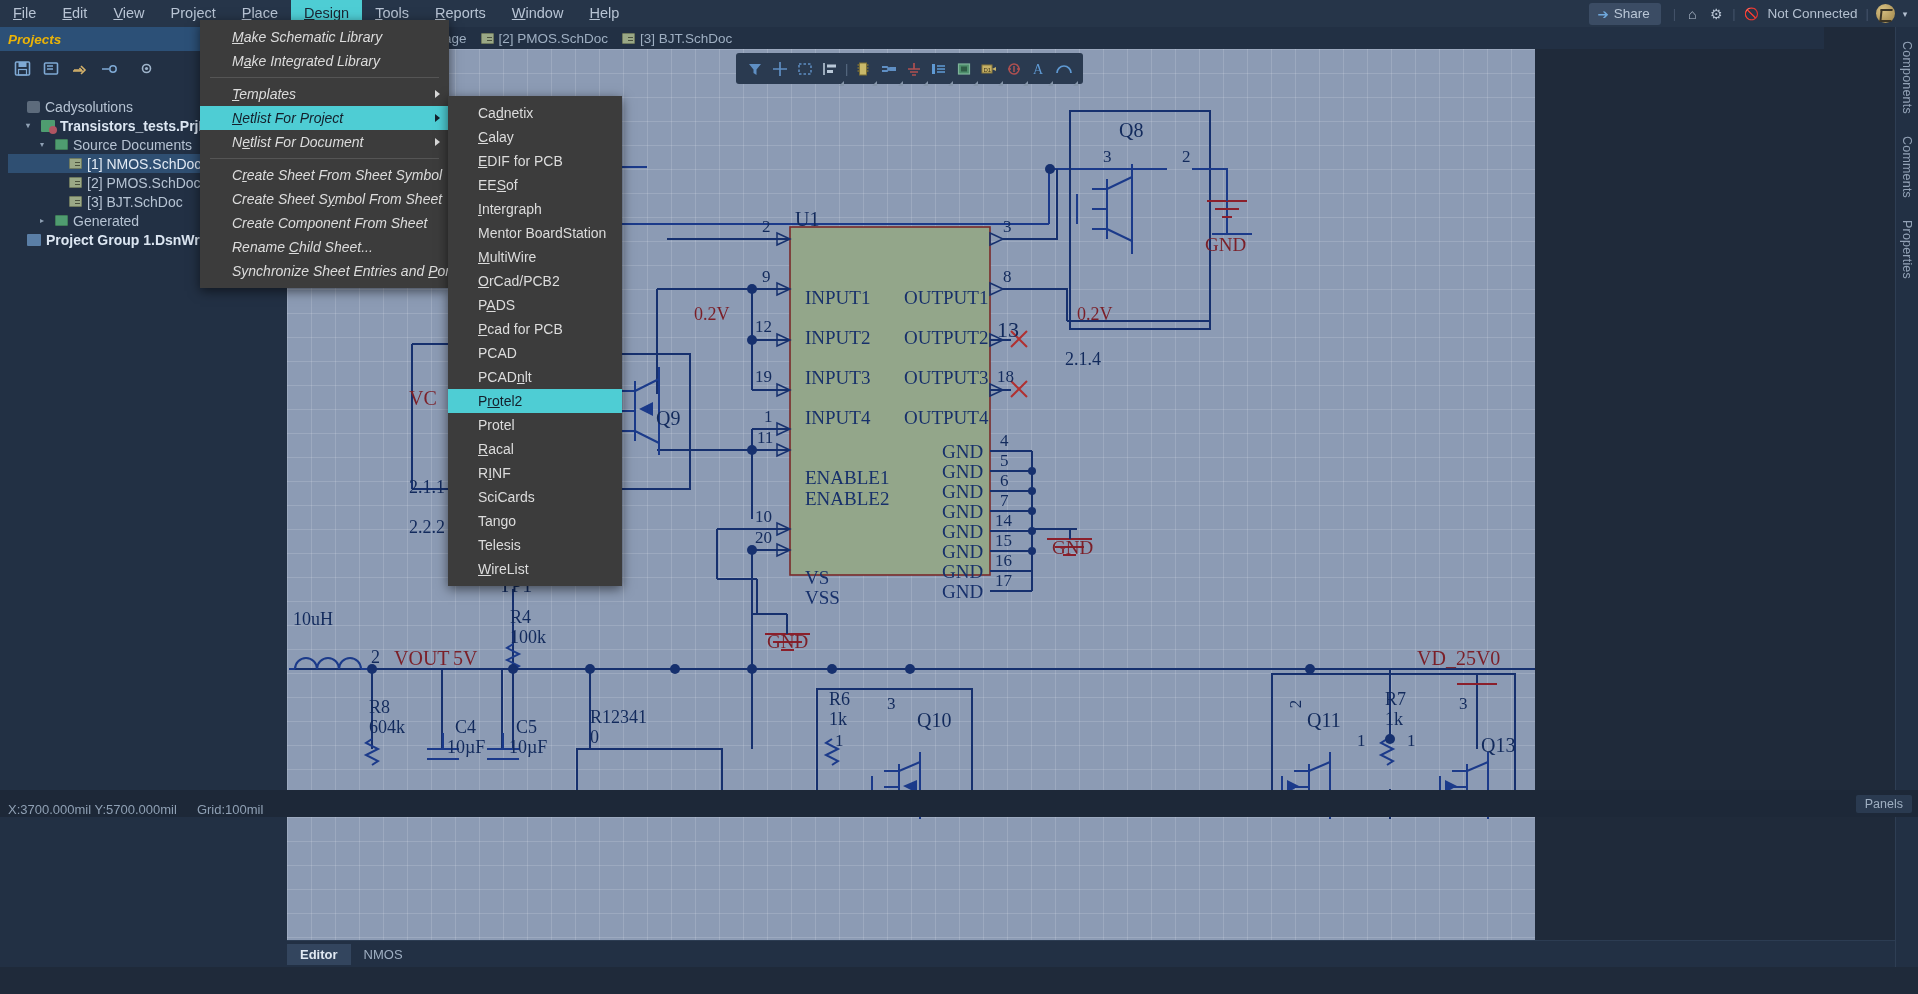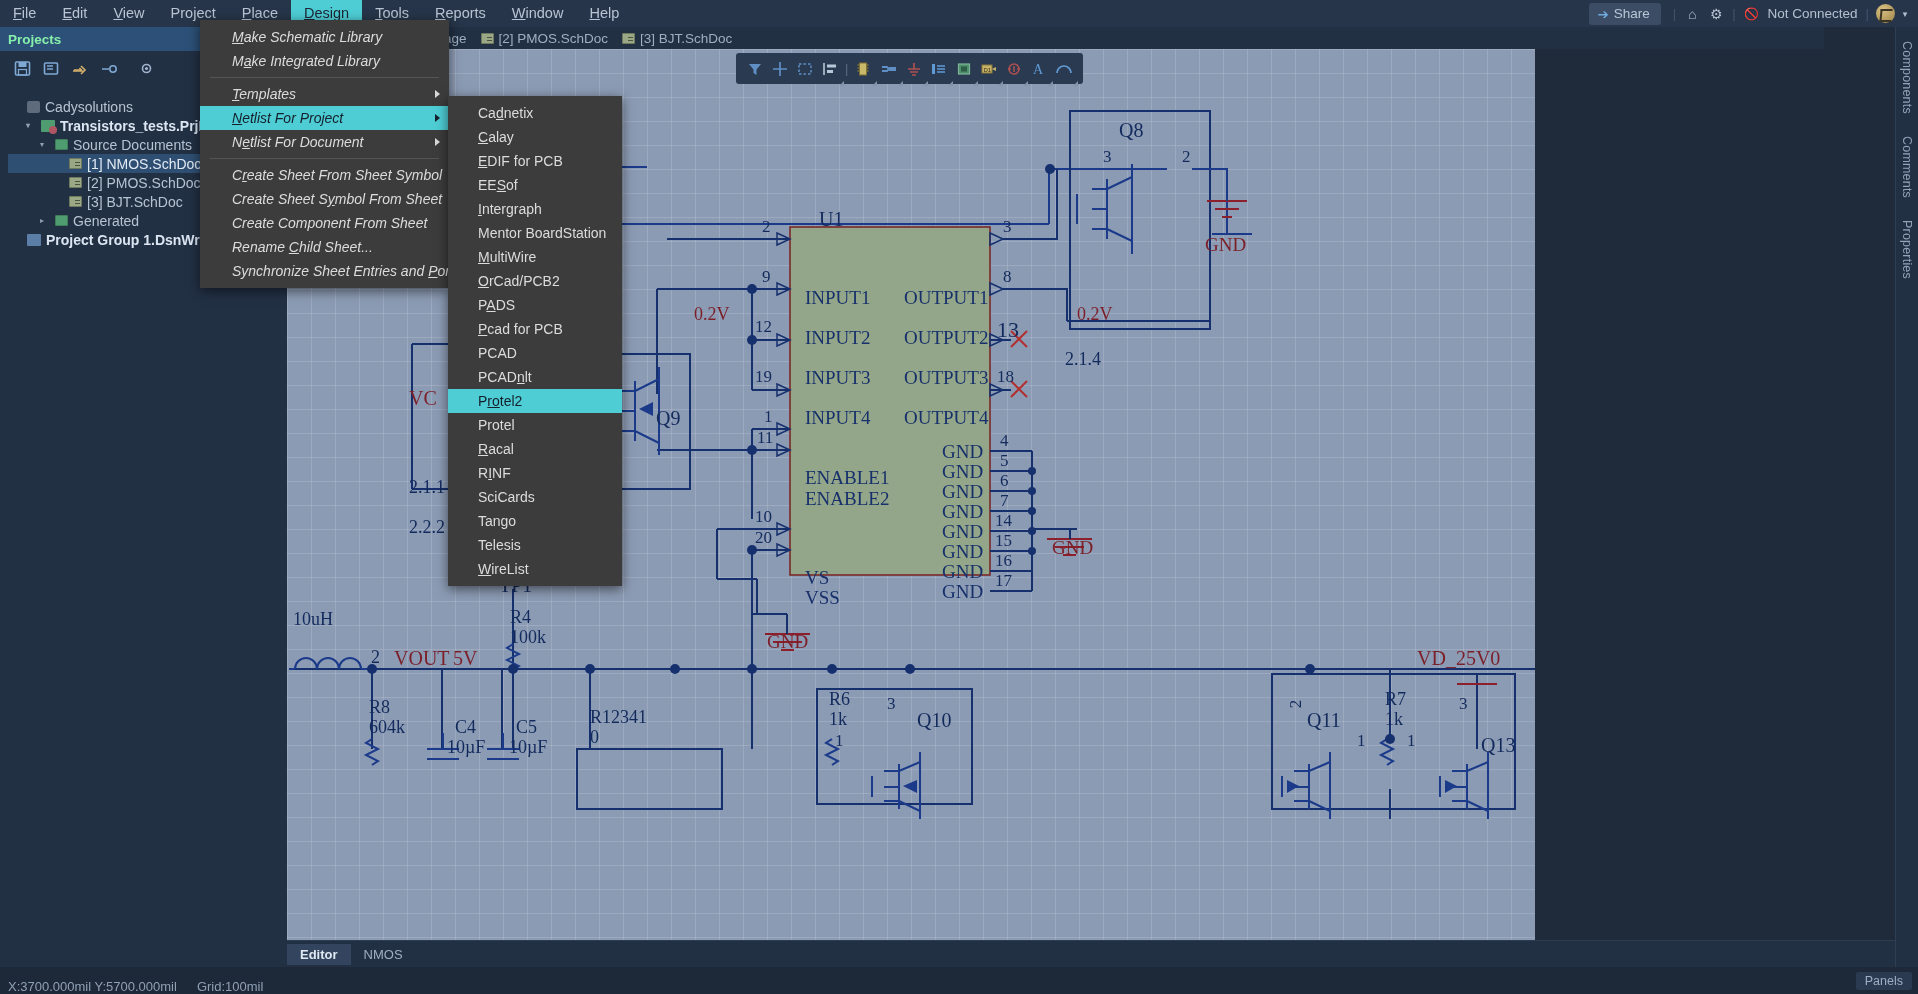--- a/index.html
+++ b/index.html
@@ -4,21 +4,21 @@
 <style>
   * { box-sizing: border-box; margin:0; padding:0; }
   html,body { width:1918px; height:994px; overflow:hidden; }
   body {
     font-family: "Liberation Sans", sans-serif;
     background:#1f2a3a;
     color:#c8d2df;
     font-size:13px;
     -webkit-font-smoothing:antialiased;
   }
-  .app { position:relative; width:1918px; height:994px; }
+  .app { position:relative; width:1918px; height:817px; }
 
   
   .menubar {
     position:absolute; left:0; top:0; width:1918px; height:27px;
     background:#263549; display:flex; align-items:center; z-index:40;
   }
   .menu-item {
     padding:4px 13px; font-size:14.5px; color:#b8c4d4; line-height:19px;
     cursor:default; white-space:nowrap;
   }
@@ -46,22 +46,22 @@
     border-left:2px solid #3a3426; border-top:2px solid #3a3426;
     border-bottom:2px solid #3a3426; transform:skewX(-6deg);
   }
 
   
   .leftpanel {
     position:absolute; left:0; top:27px; width:287px; height:940px;
     background:#223044;
   }
   .panel-title {
-    height:24px; background:#2c5077; color:#86efac; font-weight:bold;
-    font-size:13.5px; display:flex; align-items:center; padding-left:8px;
+    height:24px; background:#2c5077; color:#eab308; font-weight:bold;
+    font-size:13.5px; display:flex; align-items:center; padding-left:8px;font-style:italic;
   }
   .panel-toolbar {
     height:34px; display:flex; align-items:center; gap:5px; padding:0 10px;
   }
   .pt-ico { width:24px; height:24px; display:flex; align-items:center; justify-content:center; }
   .searchbox {
     margin:6px 10px 0 10px; height:30px; background:#1d2937;
     border:1px solid #35465c; border-radius:2px;
     display:flex; align-items:center; padding:0 8px; gap:7px;
   }
@@ -558,21 +558,21 @@
           <circle cx="303" cy="620" r="5"></circle>
           <circle cx="388" cy="620" r="5"></circle>
           <circle cx="465" cy="620" r="5"></circle>
           <circle cx="545" cy="620" r="5"></circle>
           <circle cx="623" cy="620" r="5"></circle>
           <circle cx="1023" cy="620" r="5"></circle>
           <circle cx="1103" cy="690" r="5"></circle>
         </g>
       </svg>
 
-      <div class="lbl dk" style="left:508px;top:159px;font-size:20px;margin-left:24px;">U1</div>
+      <div class="lbl dk" style="left:508px;top:159px;font-size:20px;">U1</div>
 
       <div class="lbl" style="left:518px;top:238px;font-size:19px;">INPUT1</div>
       <div class="lbl" style="left:518px;top:278px;font-size:19px;">INPUT2</div>
       <div class="lbl" style="left:518px;top:318px;font-size:19px;">INPUT3</div>
       <div class="lbl" style="left:518px;top:358px;font-size:19px;">INPUT4</div>
       <div class="lbl" style="left:518px;top:418px;font-size:19px;">ENABLE1</div>
       <div class="lbl" style="left:518px;top:439px;font-size:19px;">ENABLE2</div>
       <div class="lbl" style="left:518px;top:518px;font-size:19px;">VS</div>
       <div class="lbl" style="left:518px;top:538px;font-size:19px;">VSS</div>
 

